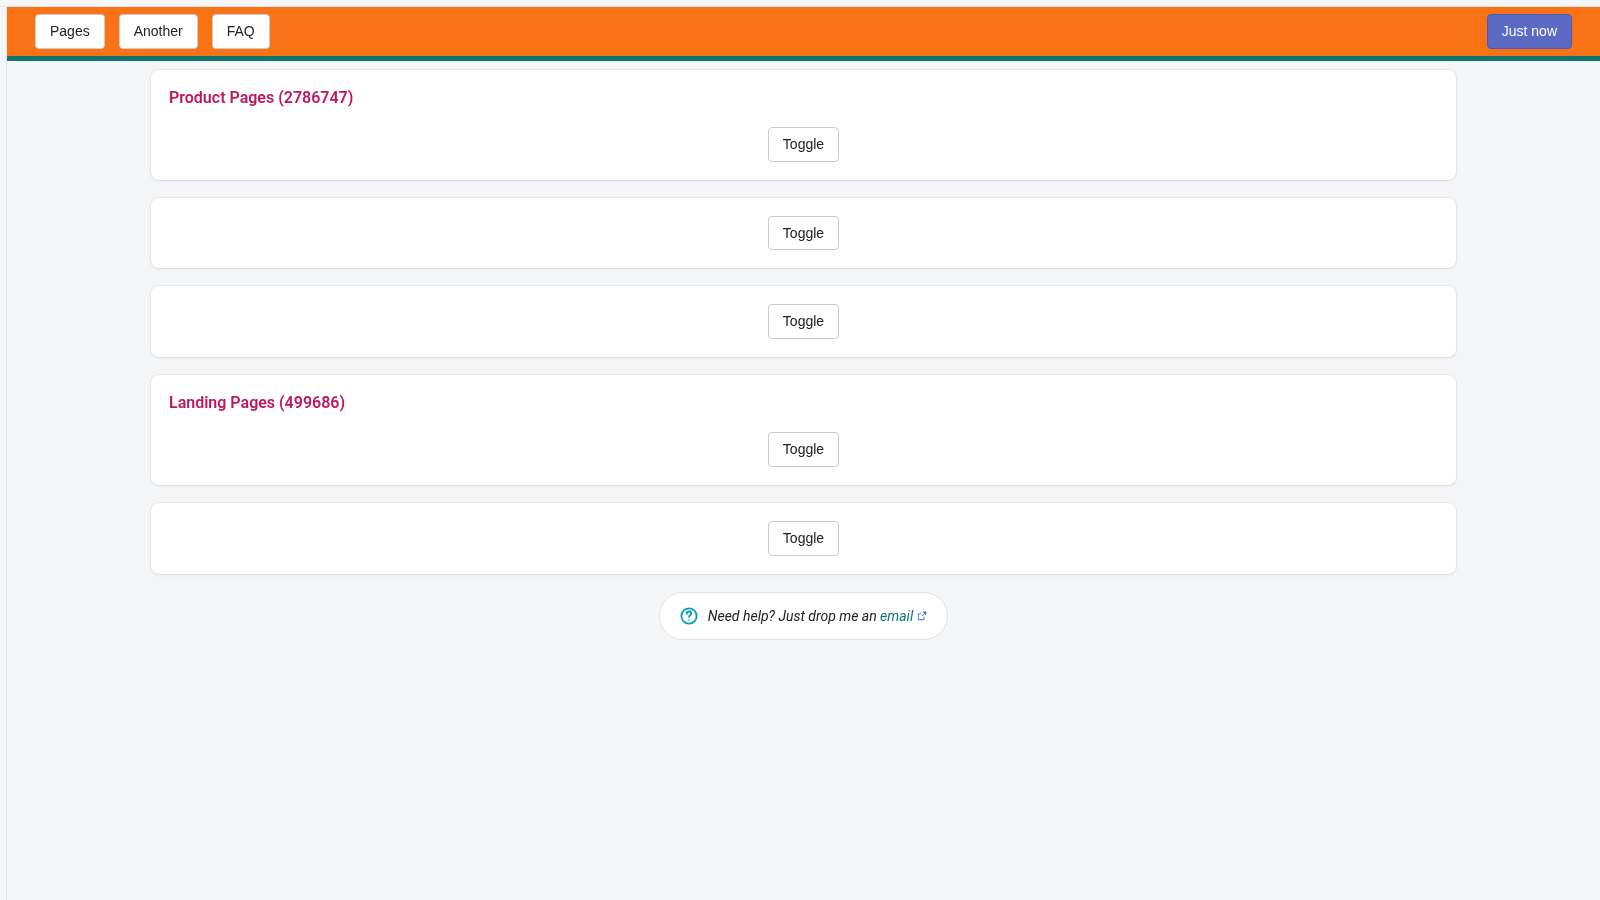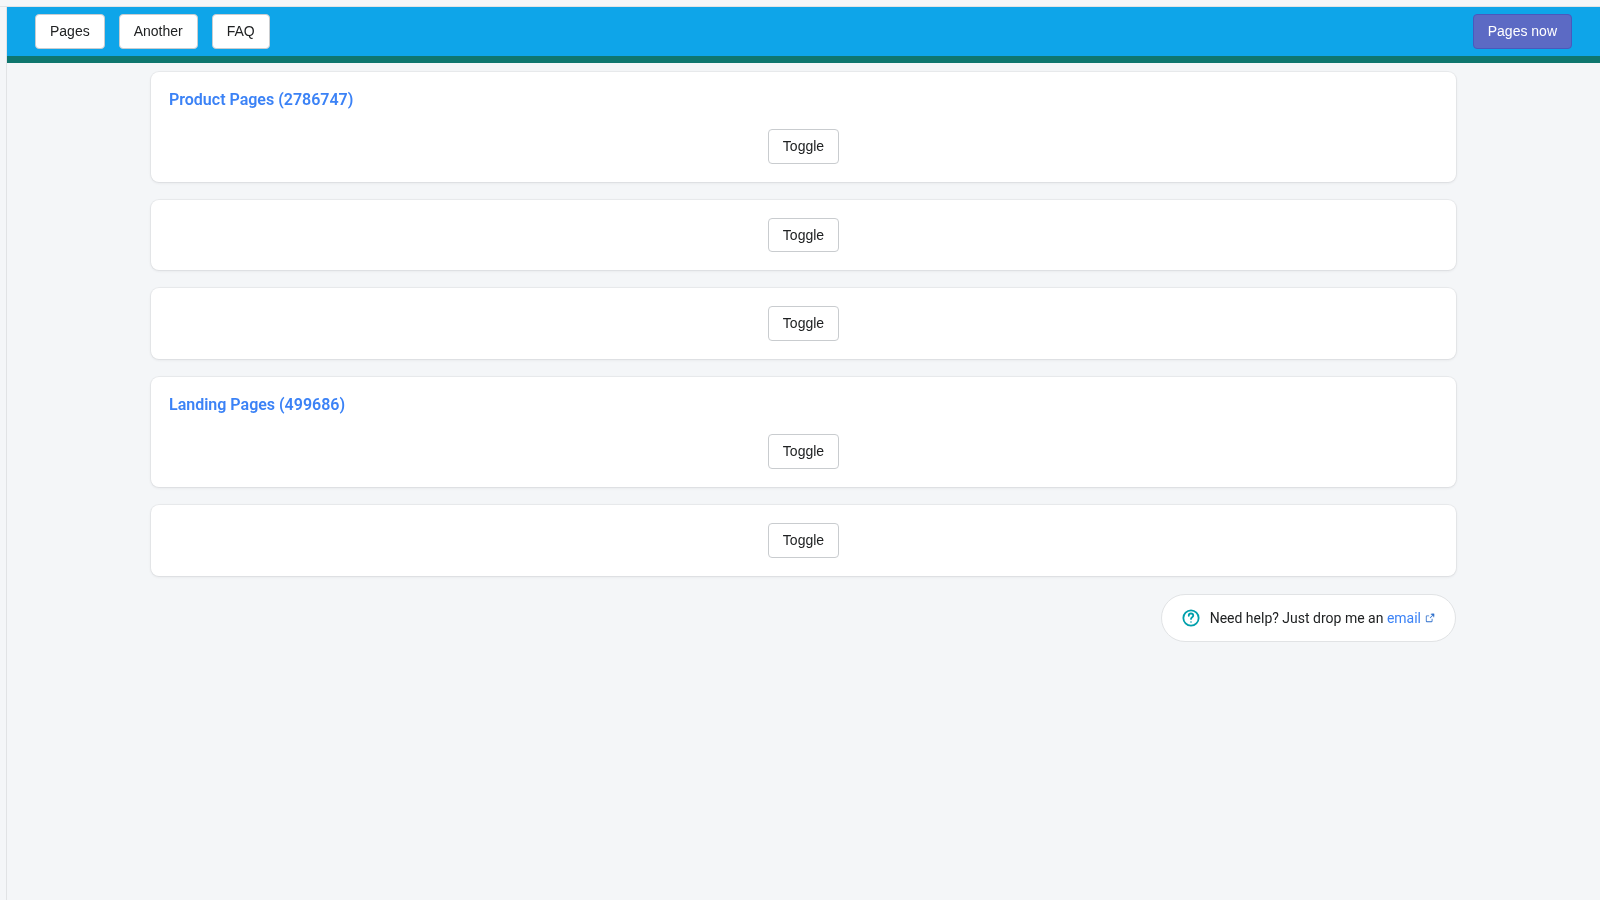--- a/index.html
+++ b/index.html
@@ -29,22 +29,22 @@
     }
     .content-area {
       flex: 1;
       display: flex;
       flex-direction: column;
     }
     .toolbar {
       display: flex;
       align-items: center;
       padding: 7px 28px;
-      border-bottom: 7px solid #0f766e;
-      background: #0ea5e9;
+      border-bottom: 5px solid #0f766e;
+      background: #f97316;
     }
     .toolbar-left {
       display: flex;
       gap: 14px;
     }
     .toolbar-right {
       margin-left: auto;
     }
     .btn {
       display: inline-flex;
@@ -70,50 +70,51 @@
     .card {
       background: #ffffff;
       border-radius: 8px;
       box-shadow: 0 0 0 1px rgba(63,63,68,0.05), 0 1px 3px rgba(63,63,68,0.1);
       margin-bottom: 18px;
       padding: 18px;
     }
     .card-title {
       font-size: 16px;
       font-weight: 600;
-      color: #3b82f6;
+      color: #be185d;
       margin-bottom: 20px;
     }
     .card-actions {
       display: flex;
       justify-content: center;
     }
     .help-pill-wrap {
       display: flex;
-      justify-content: flex-end;
+      justify-content: center;
       margin-top: 18px;
+      font-style: italic;
     }
     .help-pill {
       display: inline-flex;
       align-items: center;
       gap: 10px;
       background: #ffffff;
       border: 1px solid #e1e3e5;
       border-radius: 999px;
       padding: 14px 20px;
       color: #202223;
     }
     .help-icon {
       width: 18px;
       height: 18px;
       color: #00a0ac;
       flex-shrink: 0;
     }
     .help-link {
-      color: #3b82f6;
+      color: #0f766e;
       text-decoration: none;
       display: inline-flex;
       align-items: center;
       gap: 4px;
     }
     .ext-icon {
       width: 10px;
       height: 10px;
       color: #2c6ecb;
     }
@@ -127,21 +128,21 @@
   <div class="left-gutter"></div>
 
   <div class="content-area">
     <div class="toolbar">
       <div class="toolbar-left">
         <button class="btn">Pages</button>
         <button class="btn">Another</button>
         <button class="btn">FAQ</button>
       </div>
       <div class="toolbar-right">
-        <button class="btn btn-primary">Pages now</button>
+        <button class="btn btn-primary">Just now</button>
       </div>
     </div>
 
     <div class="page-content">
 
       <div class="card">
         <div class="card-title">Product Pages (2786747)</div>
         <div class="card-actions">
           <button class="btn">Toggle</button>
         </div>

